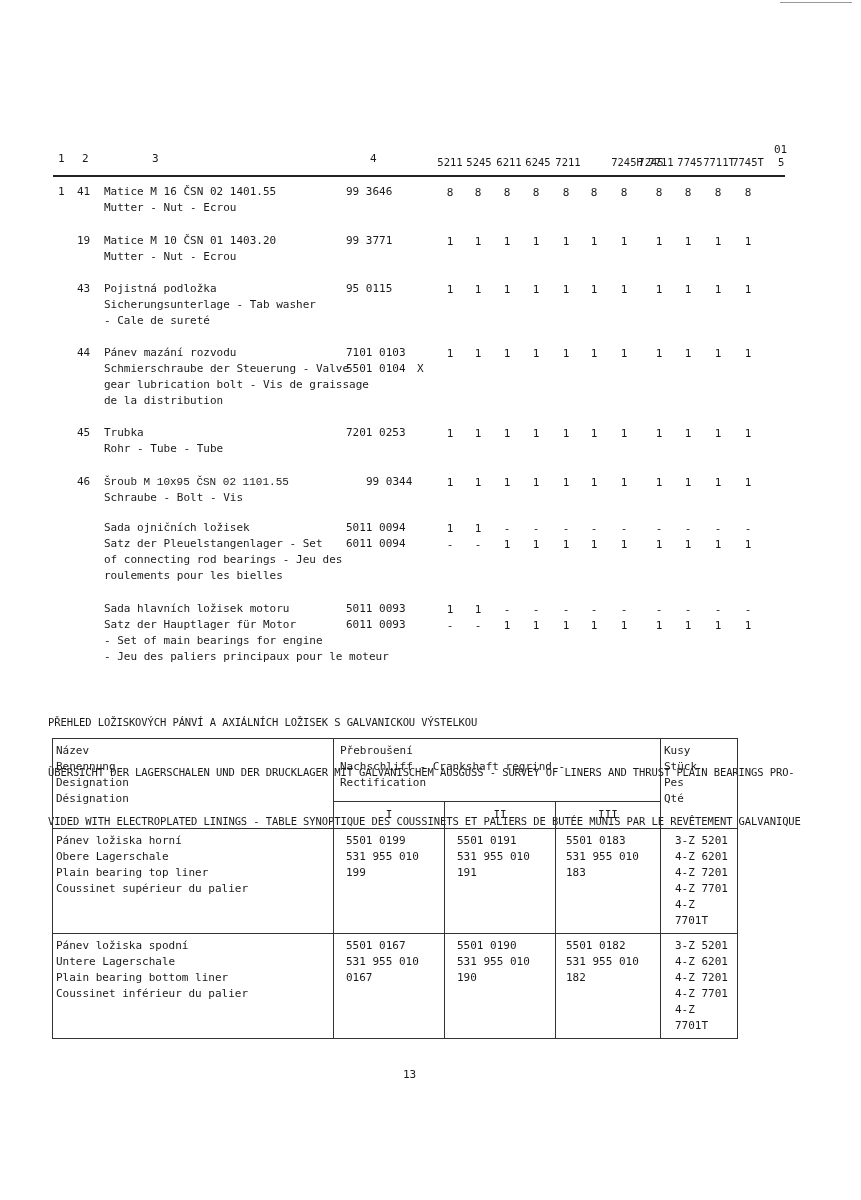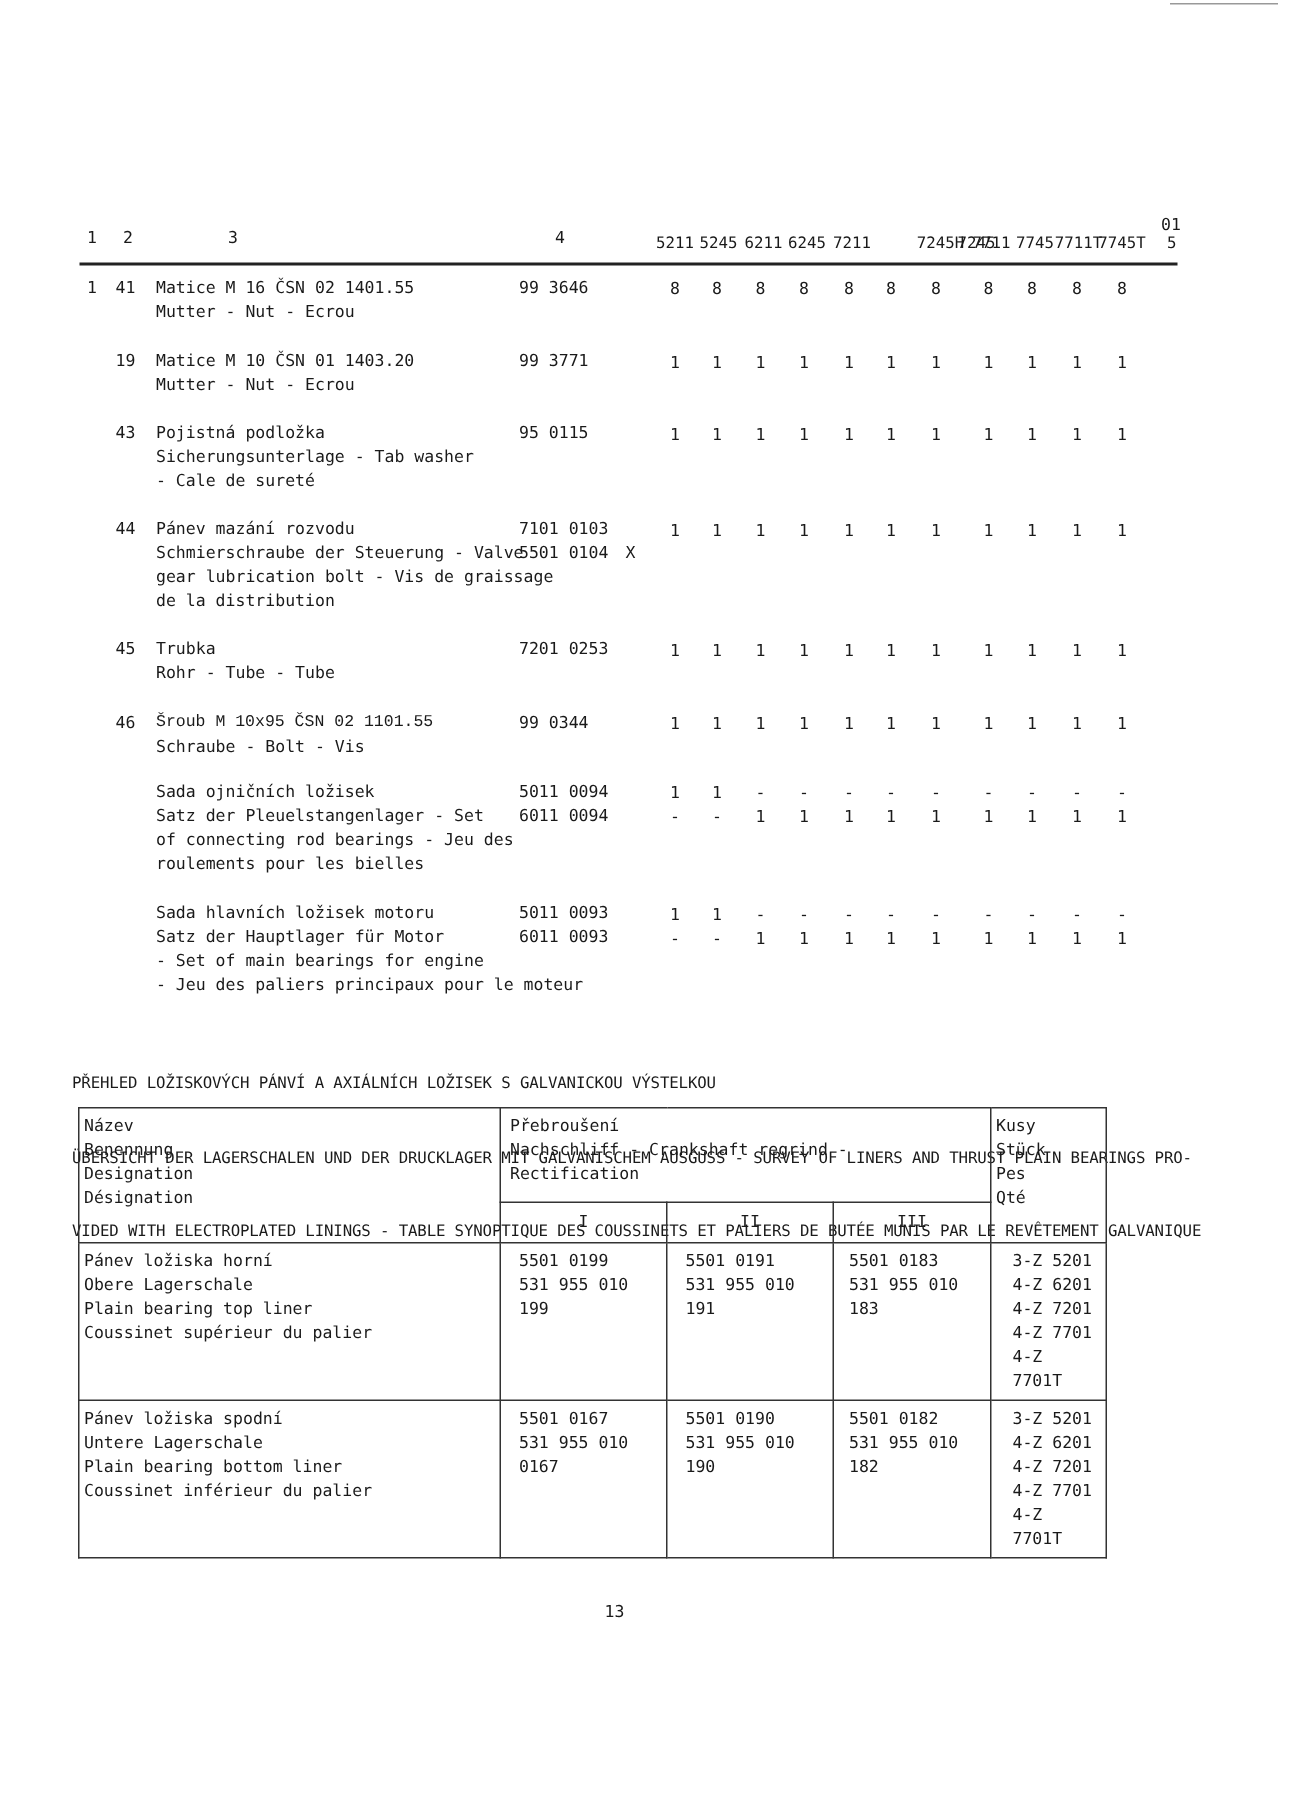--- a/index.html
+++ b/index.html
@@ -148,21 +148,21 @@
         <span class="qty" style="left: 651px;">1</span>
         <span class="qty" style="left: 680px;">1</span>
         <span class="qty" style="left: 710px;">1</span>
         <span class="qty" style="left: 740px;">1</span>
       </div>
       <div class="row" style="top: 474px;">
         <span class="cell" style="left: 58px;"></span>
         <span class="cell" style="left: 77px;">46</span>
         <span class="cell" style="left: 104px; font-family: Liberation Mono, monospace;">Šroub M 10x95 ČSN 02 1101.55</span>
         <span class="cell" style="left: 104px; top: 16px;">Schraube - Bolt - Vis</span>
-        <span class="cell" style="left: 346px;">99 0344</span>
+        <span class="cell" style="left: 366px;">99 0344</span>
         <span class="cell" style="left: 417px; top: 16px;"></span>
         <span class="qty" style="left: 442px;">1</span>
         <span class="qty" style="left: 470px;">1</span>
         <span class="qty" style="left: 499px;">1</span>
         <span class="qty" style="left: 528px;">1</span>
         <span class="qty" style="left: 558px;">1</span>
         <span class="qty" style="left: 586px;">1</span>
         <span class="qty" style="left: 616px;">1</span>
         <span class="qty" style="left: 651px;">1</span>
         <span class="qty" style="left: 680px;">1</span>

